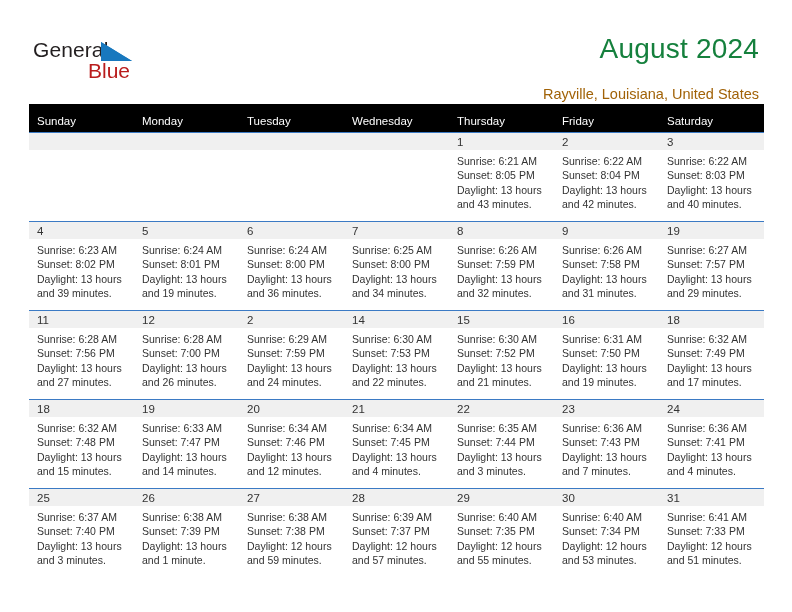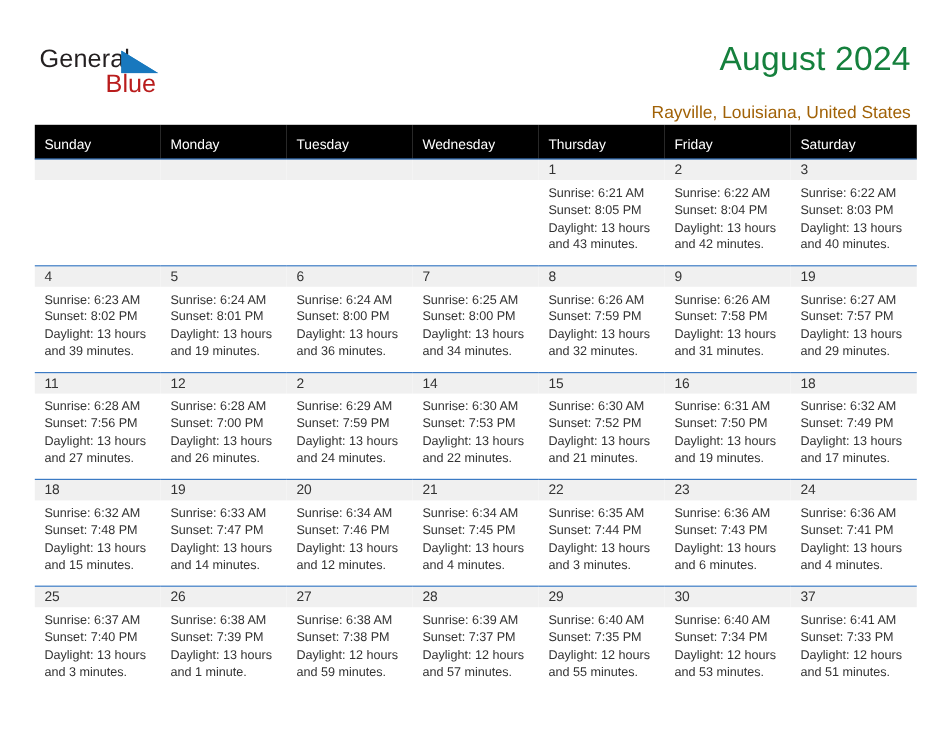--- a/index.html
+++ b/index.html
@@ -373,21 +373,21 @@
               <div>Daylight: 13 hours</div>
               <div>and 3 minutes.</div>
             </div>
           </td>
           <td>
             <div class="daynum-band">23</div>
             <div class="cell-body">
               <div>Sunrise: 6:36 AM</div>
               <div>Sunset: 7:43 PM</div>
               <div>Daylight: 13 hours</div>
-              <div>and 6 minutes.</div>
+              <div>and 7 minutes.</div>
             </div>
           </td>
           <td>
             <div class="daynum-band">24</div>
             <div class="cell-body">
               <div>Sunrise: 6:36 AM</div>
               <div>Sunset: 7:41 PM</div>
               <div>Daylight: 13 hours</div>
               <div>and 4 minutes.</div>
             </div>
@@ -442,21 +442,21 @@
           <td>
             <div class="daynum-band">30</div>
             <div class="cell-body">
               <div>Sunrise: 6:40 AM</div>
               <div>Sunset: 7:34 PM</div>
               <div>Daylight: 12 hours</div>
               <div>and 53 minutes.</div>
             </div>
           </td>
           <td>
-            <div class="daynum-band">37</div>
+            <div class="daynum-band">31</div>
             <div class="cell-body">
               <div>Sunrise: 6:41 AM</div>
               <div>Sunset: 7:33 PM</div>
               <div>Daylight: 12 hours</div>
               <div>and 51 minutes.</div>
             </div>
           </td>
         </tr>
       </tbody>
   </table>

